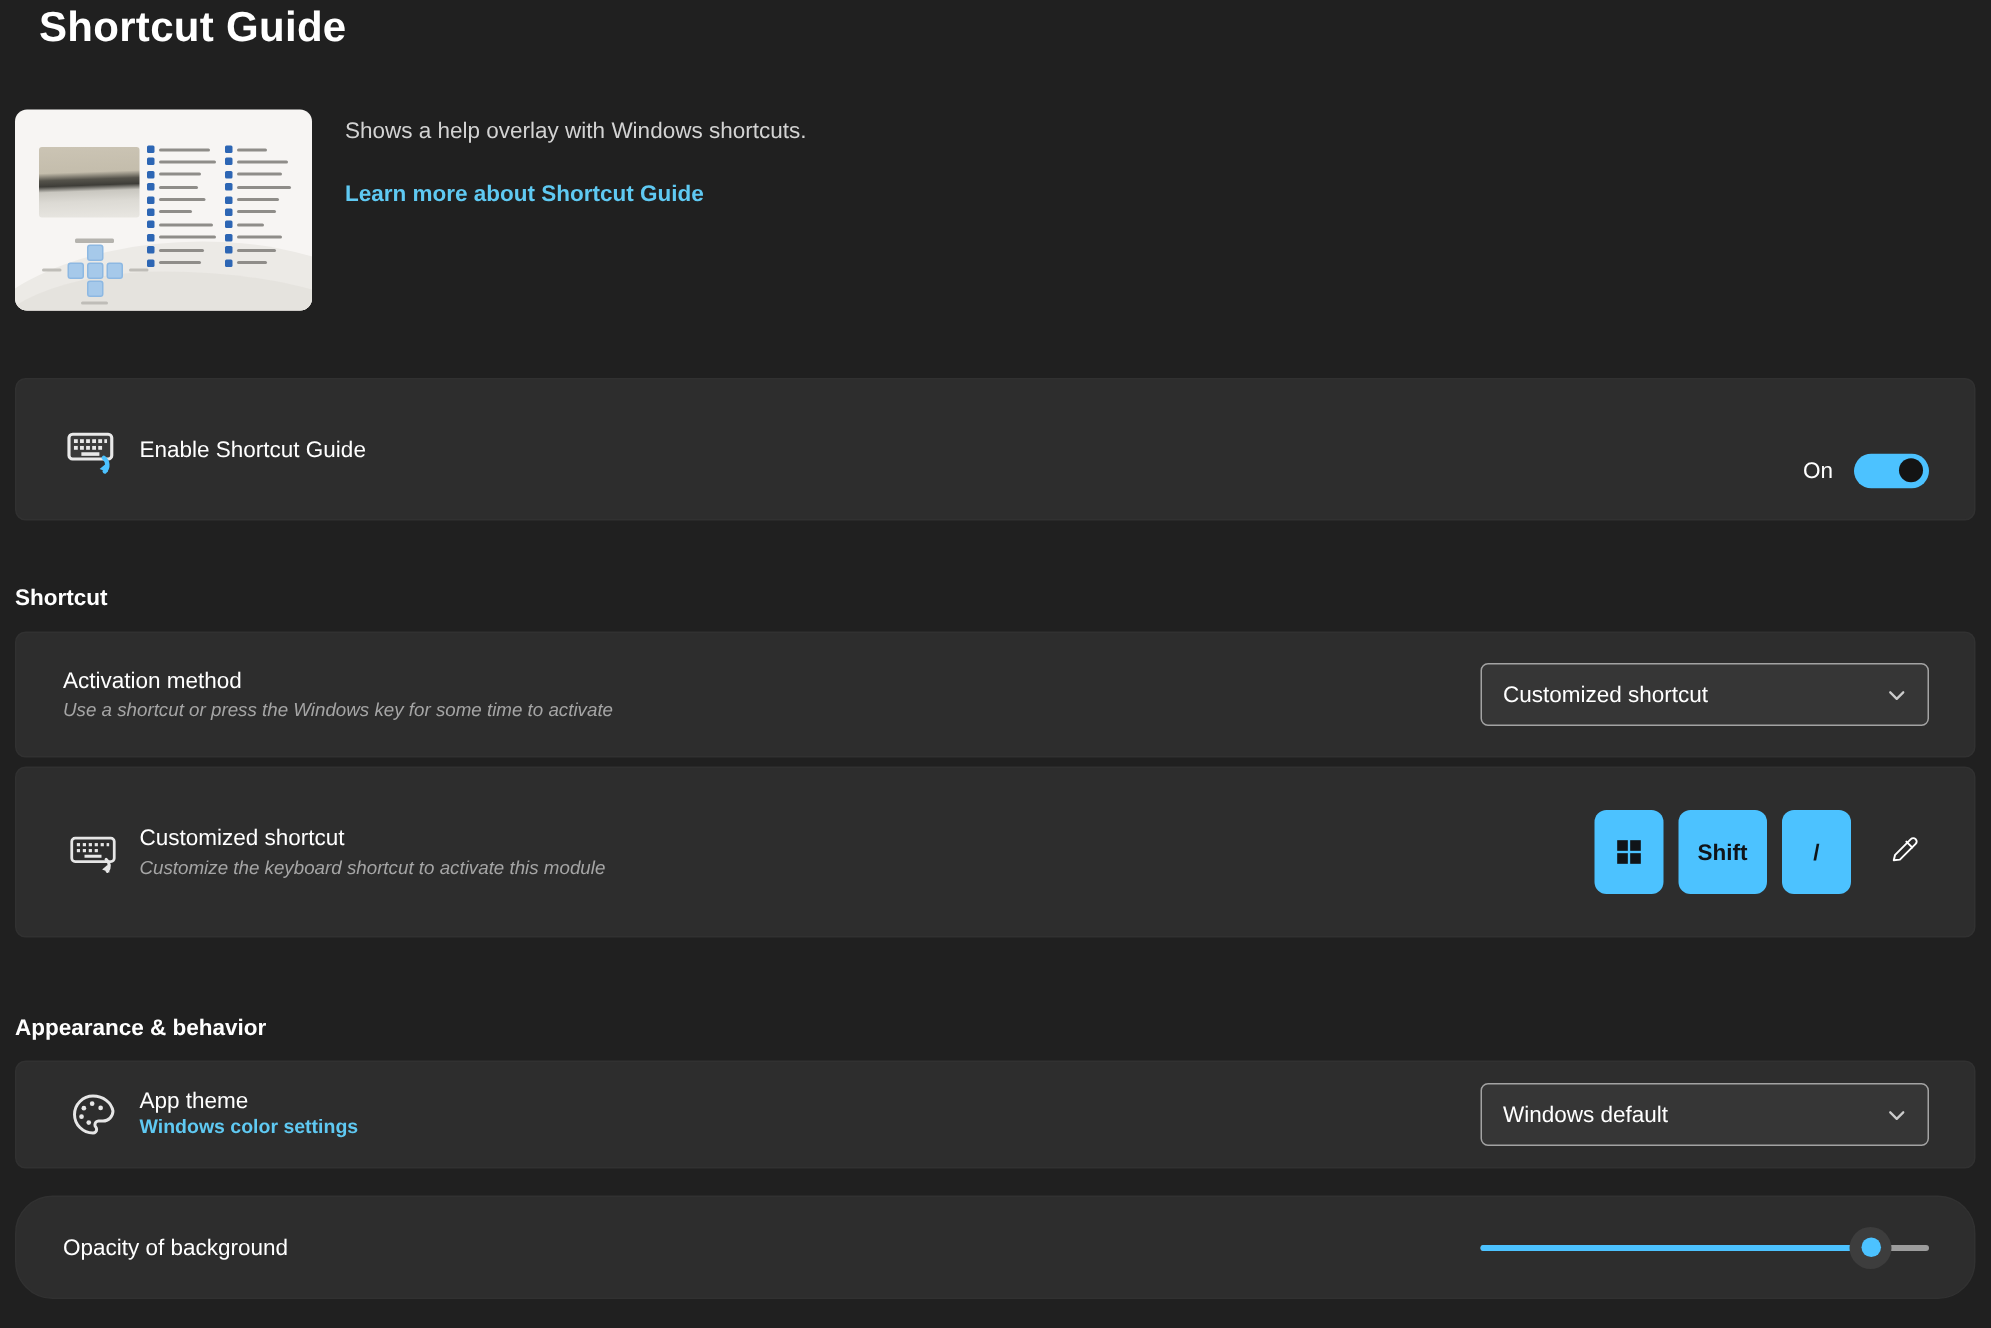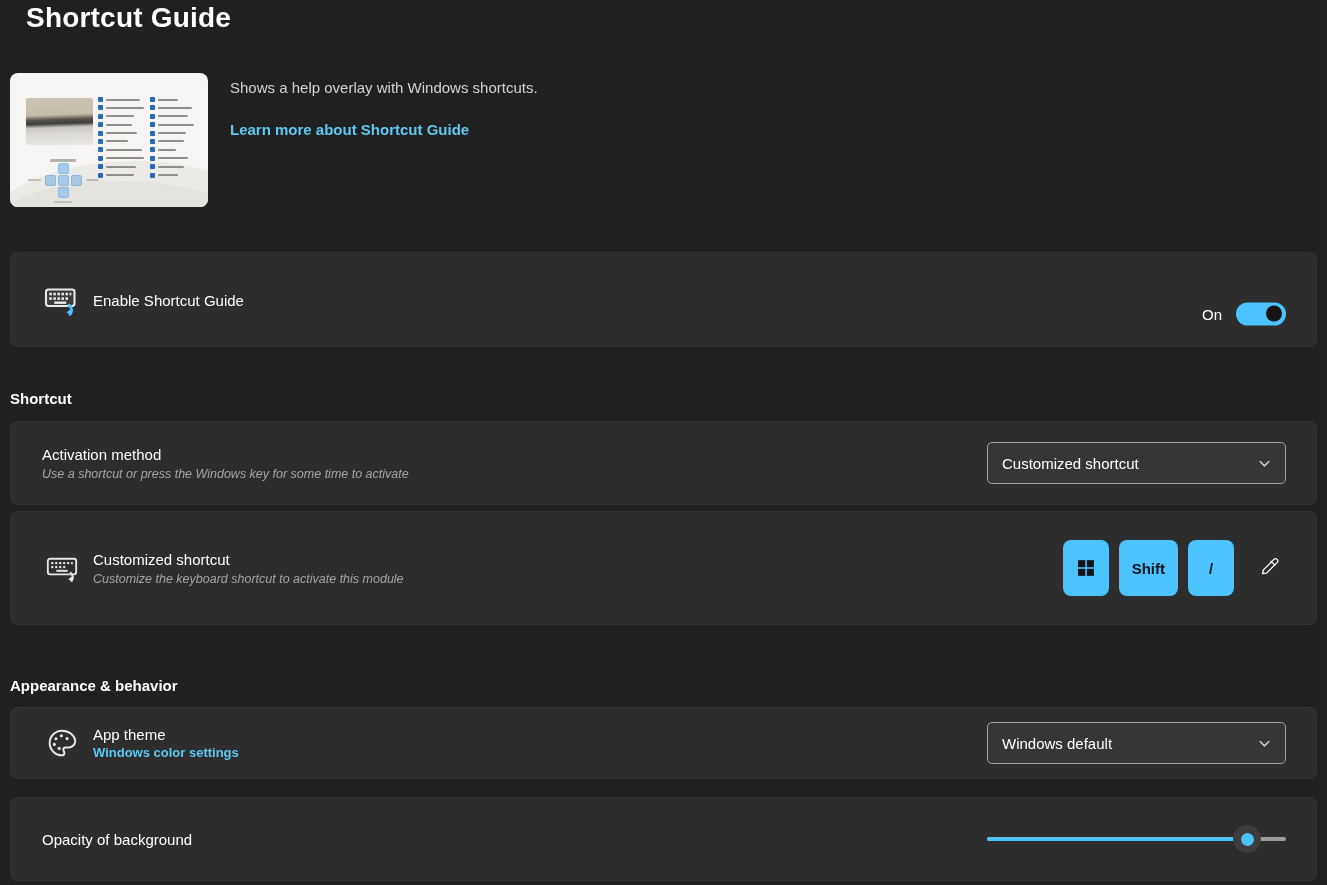--- a/index.html
+++ b/index.html
@@ -30,21 +30,21 @@
 
   .hero-desc { position:absolute; left:230px; top:79px; font-size:15px; color:#d3d3d3; }
   .hero-link { position:absolute; left:230px; top:121px; font-size:15px; font-weight:700; color:var(--link,#5fc9f2); cursor:pointer;text-align:center; }
 
   
   .card { position:absolute; left:10px; width:1307px; background:#2d2d2d; border:1px solid #313131; border-radius:7px; }
   .card-enable { top:252px; height:95px; }
   .card-method { top:421px; height:84px; }
   .card-shortcut { top:511px; height:114px; }
   .card-theme { top:707px; height:72px; }
-  .card-opacity { top:797px; height:84px; }
+  .card-opacity { top:797px; height:69px;border-radius:25px; }
 
   .section-header { position:absolute; left:10px; font-size:15px; font-weight:700; color:#ffffff; }
   .hdr-shortcut { top:390px; }
   .hdr-appearance { top:677px; }
 
   .card-icon { position:absolute; left:30px; top:50%; transform:translateY(-50%); width:40px; height:40px;
     display:flex; align-items:center; justify-content:center; }
   .card-icon.small { left:33px; width:36px; height:36px; }
 
   .card-label { position:absolute; left:82px; top:50%; transform:translateY(-50%); font-size:15px; }

